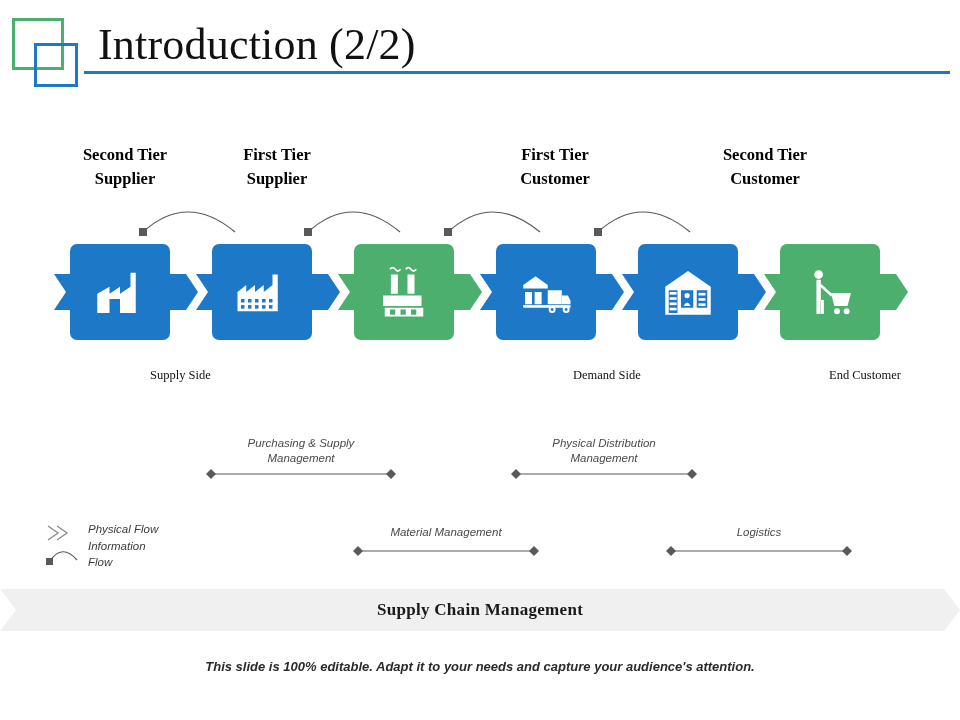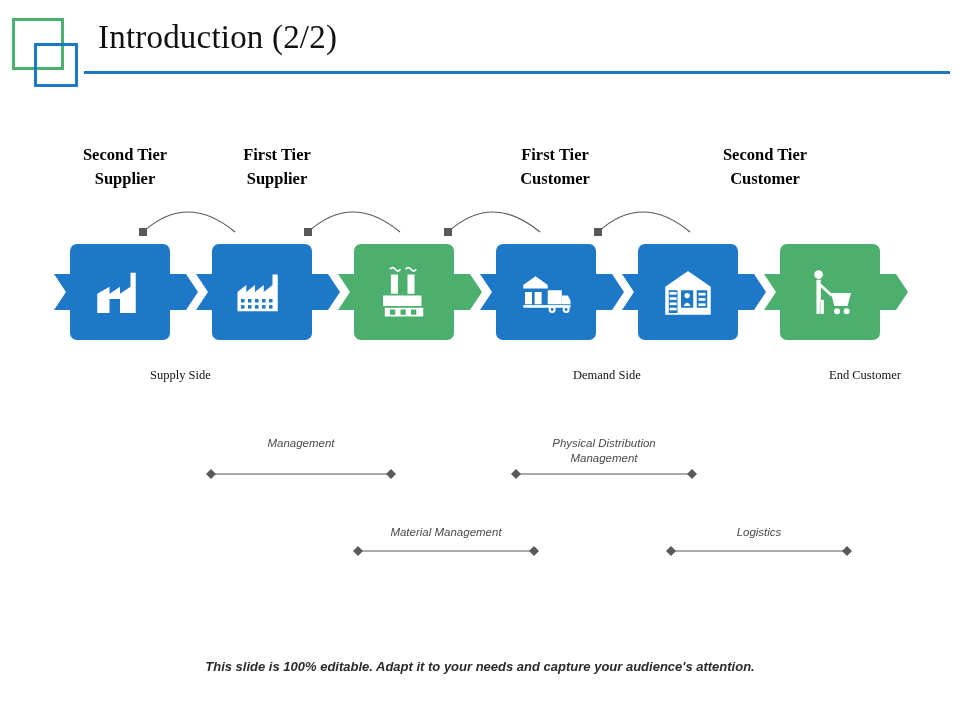--- a/index.html
+++ b/index.html
@@ -10,21 +10,21 @@
   }
   .slide{position:relative;width:960px;height:720px;}
 
   
   .logo-sq{position:absolute;box-sizing:border-box;background:transparent;}
   .logo-green{left:12px;top:18px;width:52px;height:52px;border:3px solid #4CAF6E;z-index:2;}
   .logo-blue{left:34px;top:43px;width:44px;height:44px;border:3px solid #1E78C8;z-index:3;}
   .title{
     position:absolute;left:98px;top:19px;
     font-family:"Liberation Serif",serif;
-    font-size:33px;color:#111;letter-spacing:.2px;white-space:nowrap;
+    font-size:44px;color:#111;letter-spacing:.2px;white-space:nowrap;
   }
   .title-rule{position:absolute;left:84px;top:71px;width:866px;height:3px;background:#1E78C8;}
 
   
   .tier{
     position:absolute;width:170px;text-align:center;
     font-family:"Liberation Serif",serif;font-weight:bold;
     font-size:16.5px;color:#000;line-height:1.45;
   }
   .tier-l1{left:40px;top:143px;}
@@ -304,20 +304,21 @@
     </div>
 
   </div>
 
   <div class="sidelabel sl-supply">Supply Side</div>
   <div class="sidelabel sl-demand">Demand Side</div>
   <div class="sidelabel sl-end">End Customer</div>
 
   <div class="span span-psm">
     <div class="cap">
+      <div>Purchasing &amp; Supply</div>
       <div>Management</div>
     </div>
     <div class="rail">
       <svg width="192" height="12" viewBox="0 0 192 12" preserveAspectRatio="none">
         <line x1="6" y1="6" x2="186" y2="6" stroke="#595959" stroke-width="1.2"></line>
         <path d="M6 1 L11 6 L6 11 L1 6 Z" fill="#595959"></path>
         <path d="M186 1 L191 6 L186 11 L181 6 Z" fill="#595959"></path>
       </svg>
     </div>
   </div>
@@ -355,17 +356,42 @@
     </div>
     <div class="rail">
       <svg width="188" height="12" viewBox="0 0 188 12" preserveAspectRatio="none">
         <line x1="6" y1="6" x2="182" y2="6" stroke="#595959" stroke-width="1.2"></line>
         <path d="M6 1 L11 6 L6 11 L1 6 Z" fill="#595959"></path>
         <path d="M182 1 L187 6 L182 11 L177 6 Z" fill="#595959"></path>
       </svg>
     </div>
   </div>
 
-
+  <div class="legend">
+    <div class="lg-icon lg-chev">
+      <svg width="36" height="22" viewBox="0 0 36 22">
+        <path d="M4 4 L14 11 L4 18" fill="none" stroke="#8a8a8a" stroke-width="1.3"></path>
+        <path d="M13 4 L23 11 L13 18" fill="none" stroke="#8a8a8a" stroke-width="1.3"></path>
+      </svg>
+    </div>
+    <div class="lg-icon lg-arc">
+      <svg width="40" height="24" viewBox="0 0 40 24">
+        <path d="M6 17 Q 18 -1 33 16" fill="none" stroke="#595959" stroke-width="1.2"></path>
+        <rect x="2" y="14" width="7" height="7" fill="#595959"></rect>
+      </svg>
+    </div>
+    <div class="lg-text">
+      <div>Physical Flow</div>
+      <div>Information</div>
+      <div>Flow</div>
+    </div>
+  </div>
+
+  <div class="banner">
+    <svg width="960" height="42" viewBox="0 0 960 42" preserveAspectRatio="none">
+      <path d="M0 0 L944 0 L960 21 L944 42 L0 42 L16 21 Z" fill="#F0F0F0"></path>
+    </svg>
+    <div class="btext">Supply Chain Management</div>
+  </div>
 
   <div class="footer">This slide is 100% editable. Adapt it to your needs and capture your audience's attention.</div>
 
 </div>
 
 </body></html>

